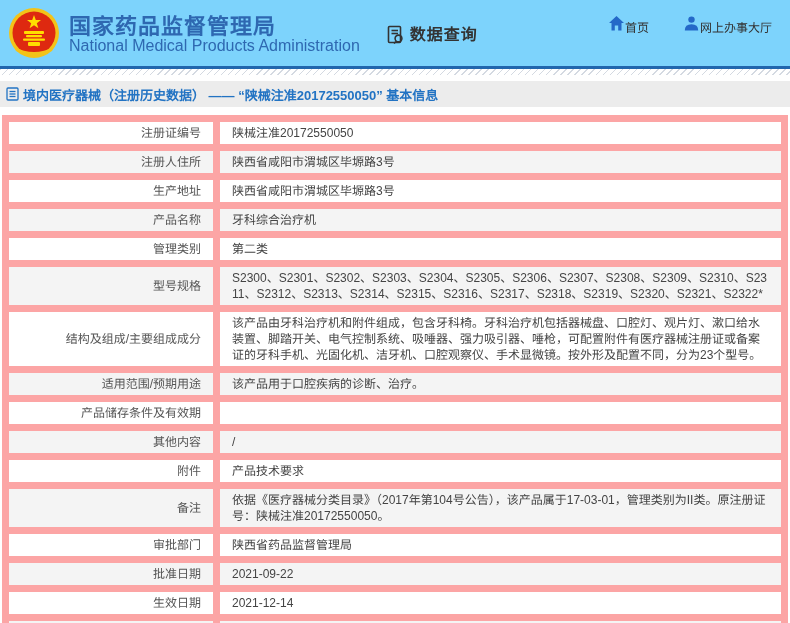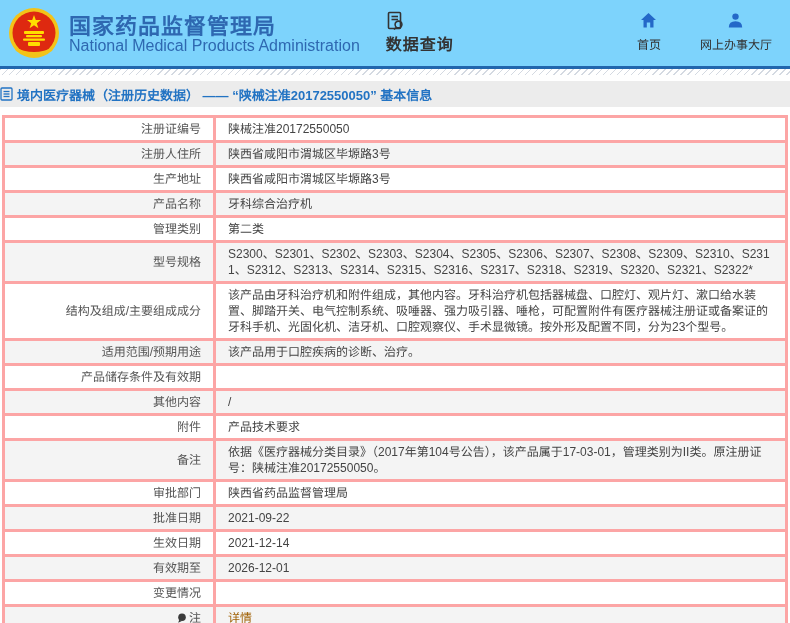--- a/index.html
+++ b/index.html
@@ -35,42 +35,41 @@
     white-space: nowrap;
   }
   .title-en {
     color: #2e68b1;
     font-size: 16px;
     line-height: 14px;
     white-space: nowrap;
   }
   .data-query-group {
     display: flex;
-    align-items: flex-start;
+    align-items: flex-end;
     margin-left: 26px;
     cursor: pointer;
-    flex-direction: column;
   }
   .data-query-icon { width: 20px; height: 20px; margin-right: 4px; }
   .data-query-label {
     font-size: 16px;
     color: #333333;
     font-weight: 600;
     letter-spacing: 1px;
   }
   .header-nav {
     position: absolute;
     right: 18px;
     top: 12px;
     display: flex;
     gap: 34px;
   }
   .nav-item {
     display: flex;
-    flex-direction: column;
+    flex-direction: row;
     align-items: center;
     cursor: pointer;
     min-width: 34px;
   }
   .nav-item svg { width: 17px; height: 17px; }
   .nav-label {
     margin-top: 6px;
     font-size: 12px;
     color: #333333;
     white-space: nowrap;
@@ -87,40 +86,41 @@
     );
   }
   .gap-strip { height: 6px; background: #ffffff; }
 
   
   .breadcrumb-bar {
     height: 26px;
     background: #ececec;
     display: flex;
     align-items: center;
+    padding-left: 6px;
   }
   .breadcrumb-icon { width: 13px; height: 14px; margin-right: 4px; flex: 0 0 auto; }
   .breadcrumb-text {
     color: #2273c3;
     font-size: 13px;
     font-weight: 600;
     white-space: nowrap;
   }
 
   
   .table-wrap { padding: 8px 2px 0 2px; }
   table.info-table {
     width: 100%;
     border-collapse: collapse;
     table-layout: fixed;
   }
   table.info-table tr:nth-child(even) { background: #f4f4f4; }
   table.info-table tr:nth-child(odd)  { background: #ffffff; }
   table.info-table th, table.info-table td {
-    border: 3px solid #fca5a5;
+    border: 7px solid #fca5a5;
     font-size: 12px;
     line-height: 16px;
     padding: 3px 12px;
     vertical-align: middle;
   }
   table.info-table th {
     width: 211px;
     text-align: right;
     font-weight: normal;
     color: #555555;
@@ -227,21 +227,21 @@
         <tr>
           <th>管理类别</th>
           <td>第二类</td>
         </tr>
         <tr>
           <th>型号规格</th>
           <td>S2300、S2301、S2302、S2303、S2304、S2305、S2306、S2307、S2308、S2309、S2310、S2311、S2312、S2313、S2314、S2315、S2316、S2317、S2318、S2319、S2320、S2321、S2322*</td>
         </tr>
         <tr>
           <th>结构及组成/主要组成成分</th>
-          <td>该产品由牙科治疗机和附件组成，其他内容。牙科治疗机包括器械盘、口腔灯、观片灯、漱口给水装置、脚踏开关、电气控制系统、吸唾器、强力吸引器、唾枪，可配置附件有医疗器械注册证或备案证的牙科手机、光固化机、洁牙机、口腔观察仪、手术显微镜。按外形及配置不同，分为23个型号。</td>
+          <td>该产品由牙科治疗机和附件组成，包含牙科椅。牙科治疗机包括器械盘、口腔灯、观片灯、漱口给水装置、脚踏开关、电气控制系统、吸唾器、强力吸引器、唾枪，可配置附件有医疗器械注册证或备案证的牙科手机、光固化机、洁牙机、口腔观察仪、手术显微镜。按外形及配置不同，分为23个型号。</td>
         </tr>
         <tr>
           <th>适用范围/预期用途</th>
           <td>该产品用于口腔疾病的诊断、治疗。</td>
         </tr>
         <tr>
           <th>产品储存条件及有效期</th>
           <td></td>
         </tr>
         <tr>

